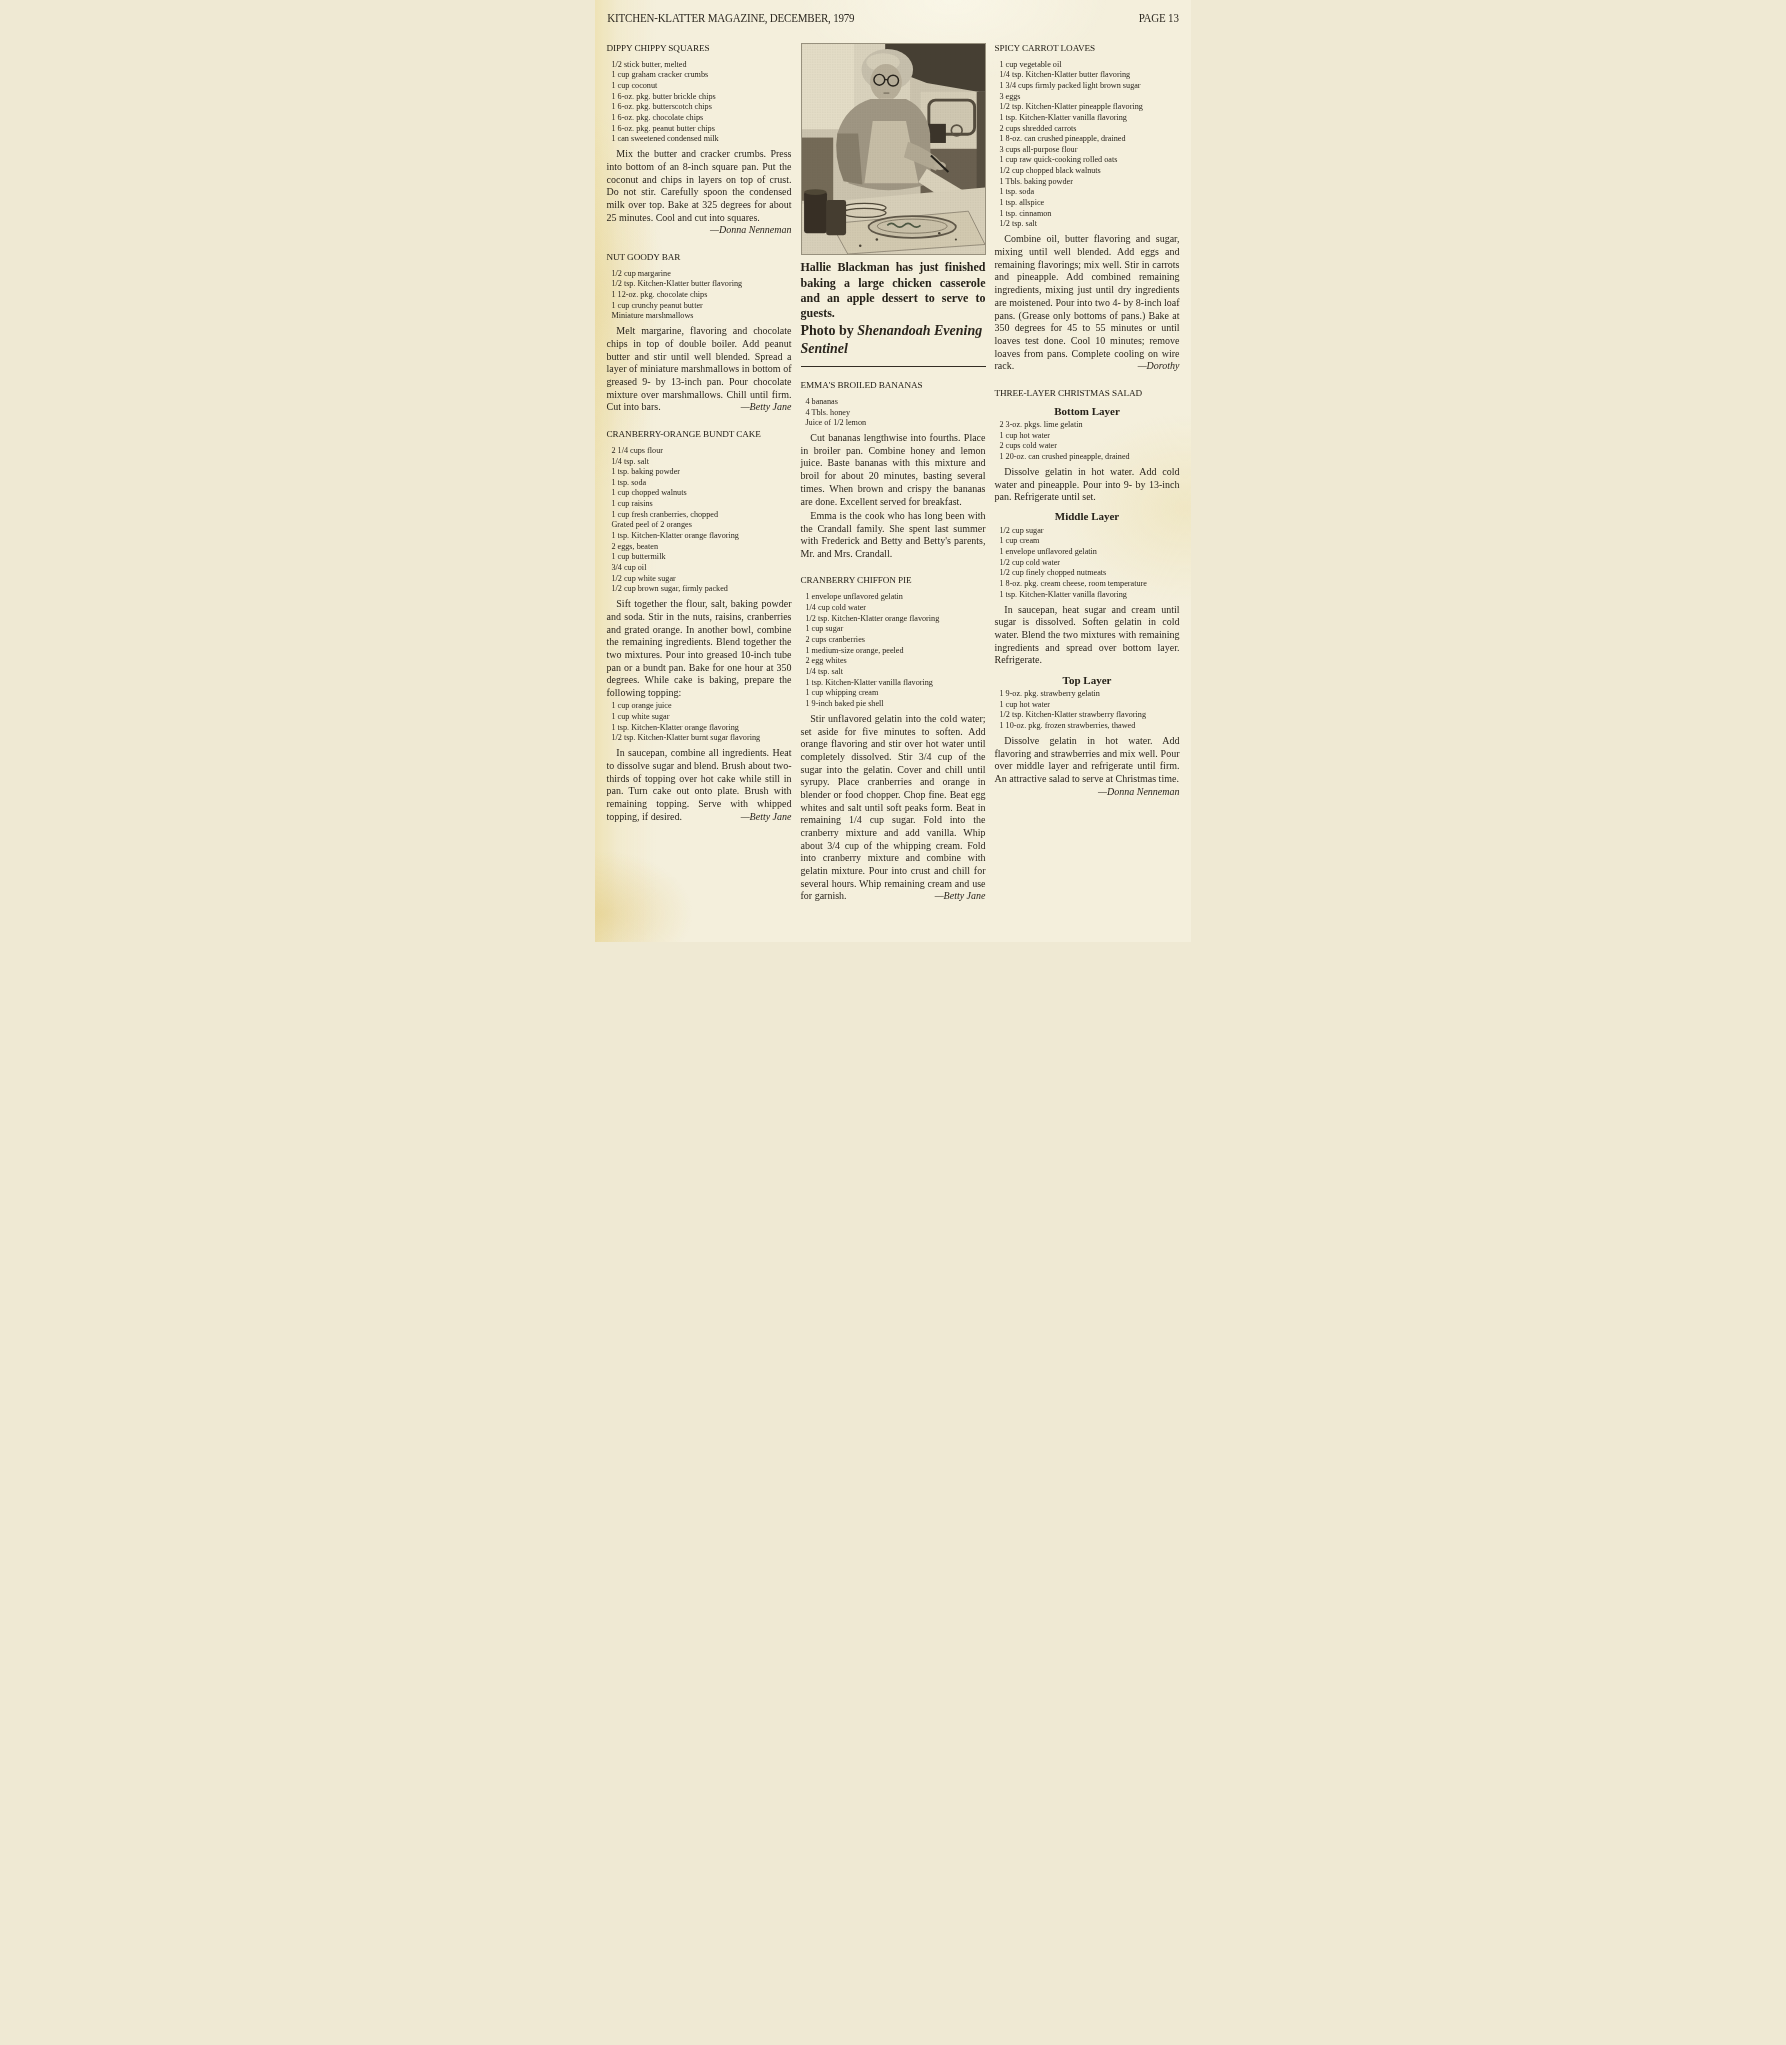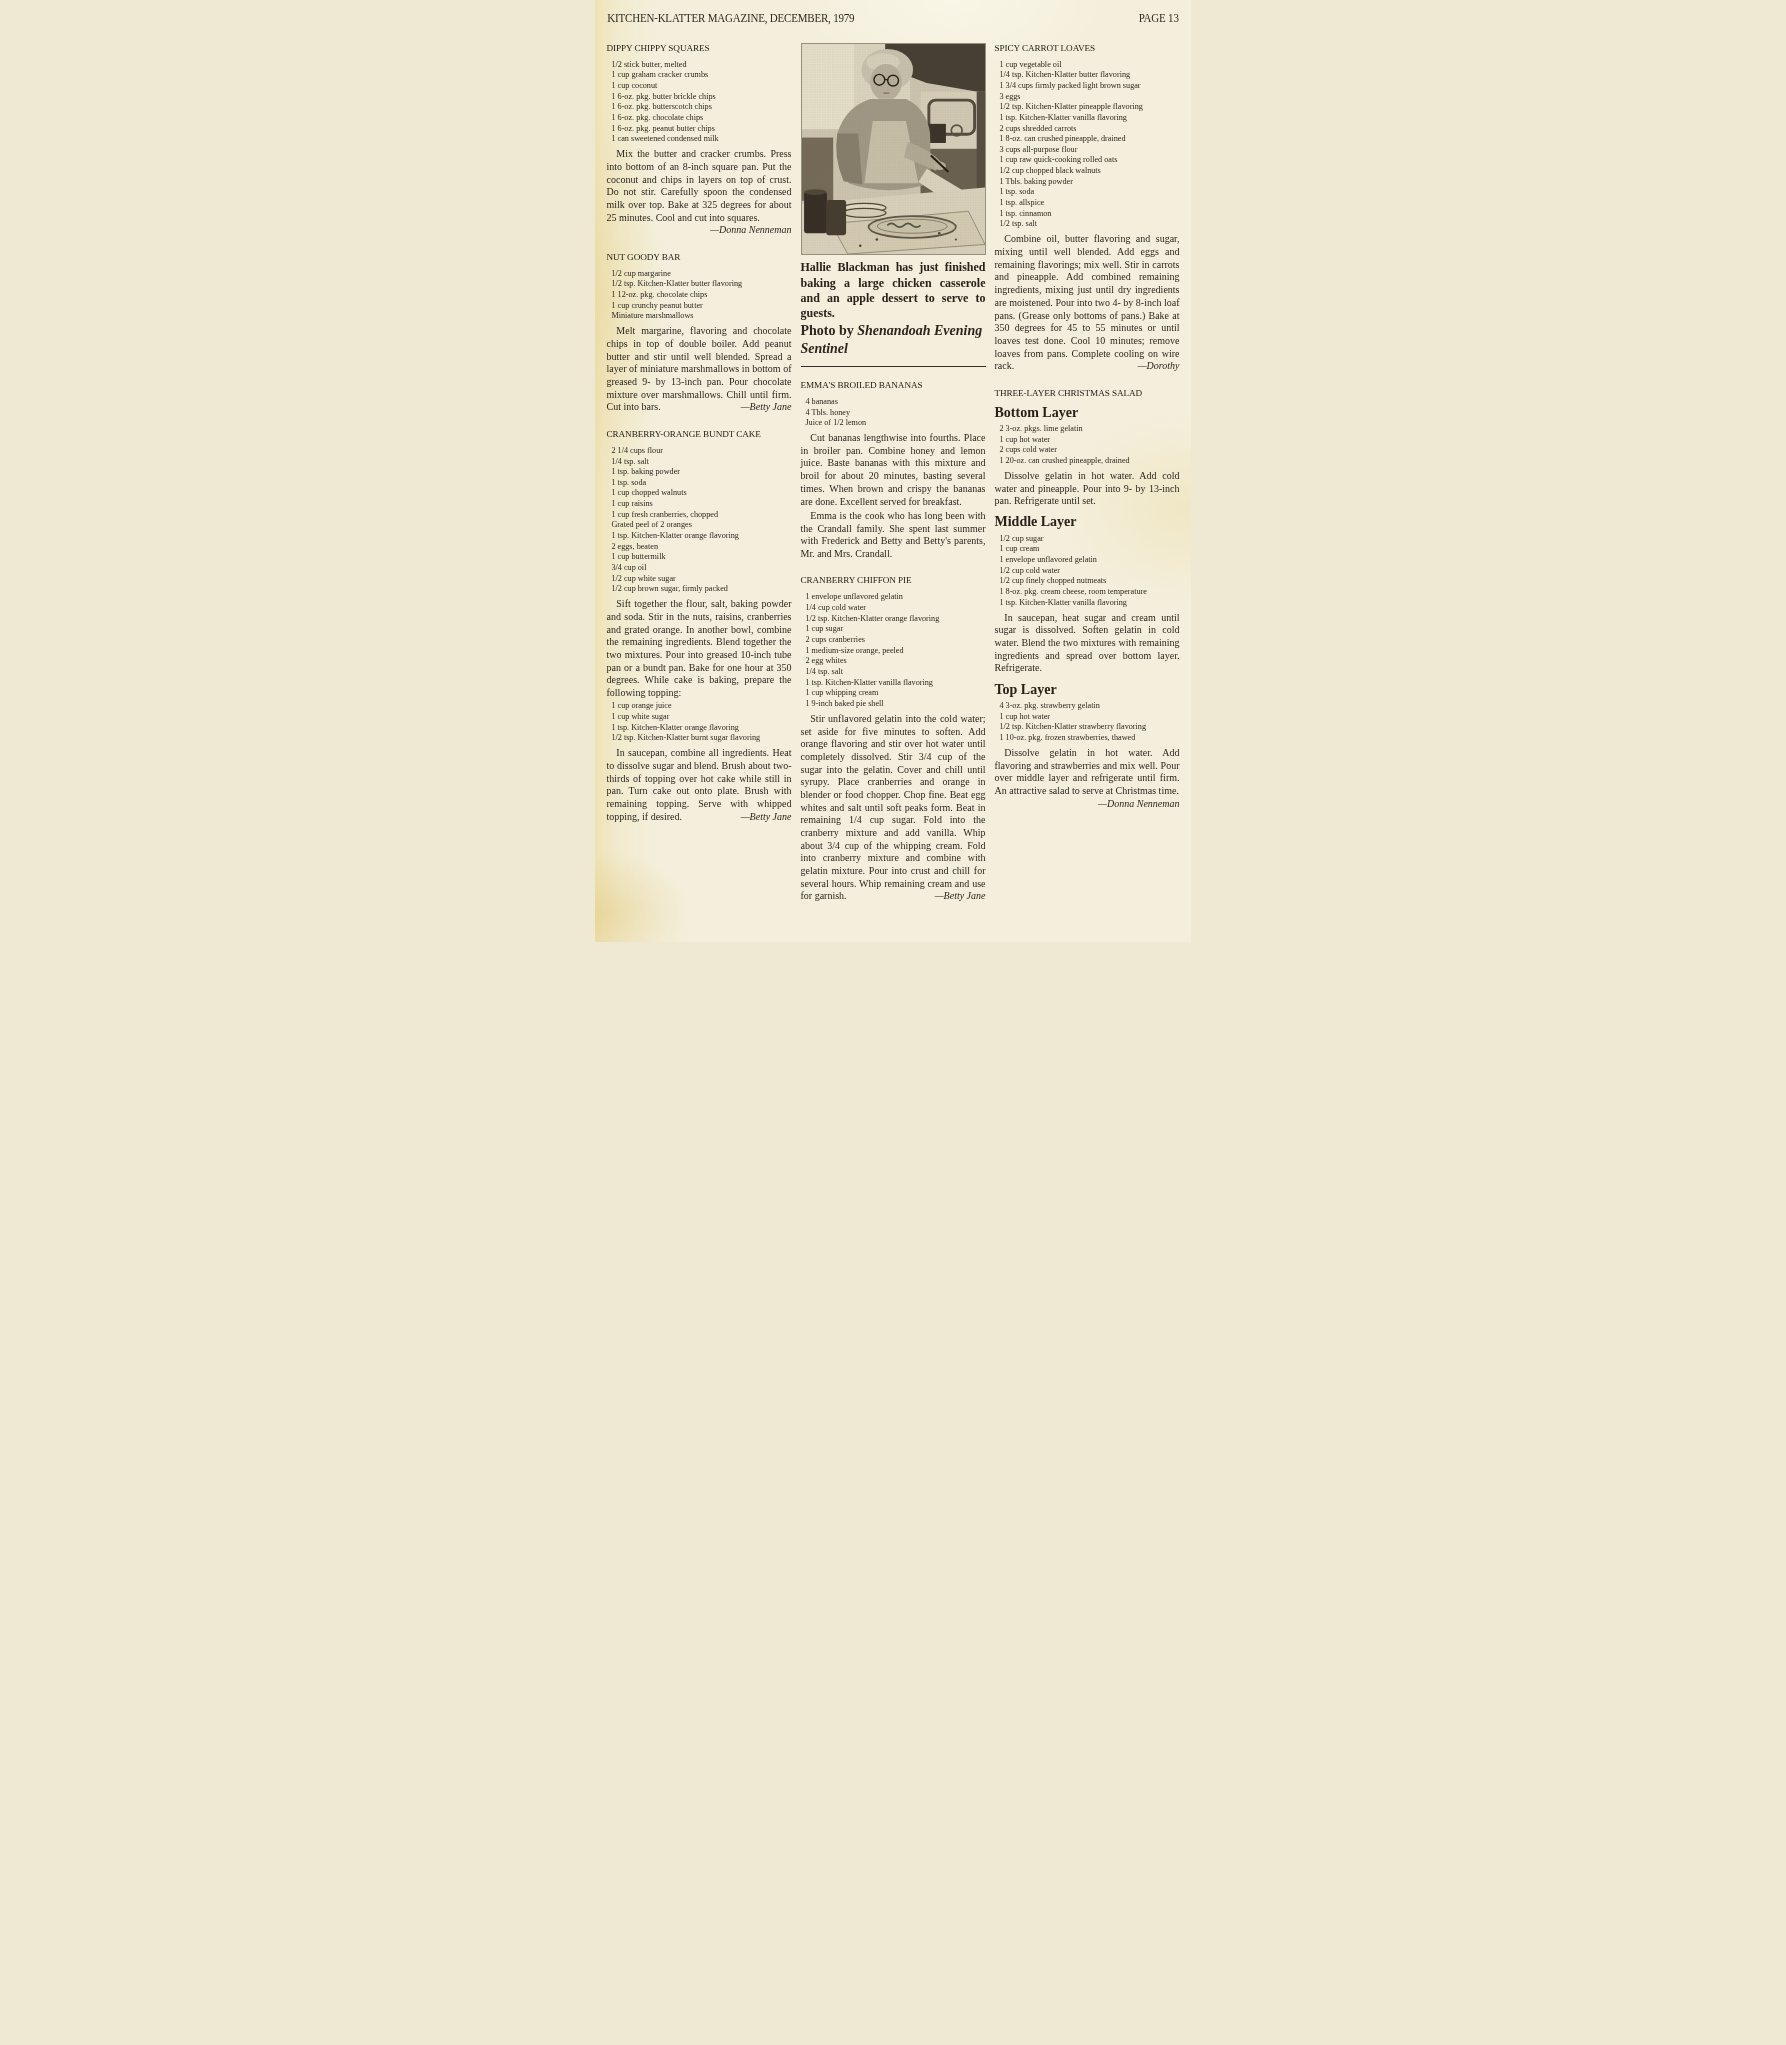--- a/index.html
+++ b/index.html
@@ -33,21 +33,21 @@
   .cols{ display:flex; gap:9px; padding:0 11.5px; }
   .col{ flex:1 1 0; min-width:0; }
 
   .recipe{ margin-bottom:14.7px; }
   .recipe-title{
     font-size:9.2px; font-weight:400; text-align:left;
     margin:0 0 6.5px 0; letter-spacing:-0.1px; line-height:1.15;
     color:#26221a;
   }
   .layer-heading{
-    font-size:14px; font-weight:700; text-align:left;
+    font-size:11px; font-weight:700; text-align:center;
     margin:6.5px 0 3.3px 0; color:#26221a;
   }
   .ingredients{ margin:0 0 3.3px 0; }
   .ing{
     font-size:8.2px; line-height:1.3;
     padding-left:14.7px; text-indent:-9.8px;
   }
   .body-para{
     font-size:10px; line-height:1.27;
     text-align:justify; margin:0 0 1.6px 0;
@@ -274,21 +274,21 @@
             <div class="ing">1 cup cream</div>
             <div class="ing">1 envelope unflavored gelatin</div>
             <div class="ing">1/2 cup cold water</div>
             <div class="ing">1/2 cup finely chopped nutmeats</div>
             <div class="ing">1 8-oz. pkg. cream cheese, room temperature</div>
             <div class="ing">1 tsp. Kitchen-Klatter vanilla flavoring</div>
           </div>
           <p class="body-para">In saucepan, heat sugar and cream until sugar is dissolved. Soften gelatin in cold water. Blend the two mixtures with remaining ingredients and spread over bottom layer. Refrigerate.</p>
           <h3 class="layer-heading">Top Layer</h3>
           <div class="ingredients">
-            <div class="ing">4 3-oz. pkg. strawberry gelatin</div>
+            <div class="ing">1 9-oz. pkg. strawberry gelatin</div>
             <div class="ing">1 cup hot water</div>
             <div class="ing">1/2 tsp. Kitchen-Klatter strawberry flavoring</div>
             <div class="ing">1 10-oz. pkg. frozen strawberries, thawed</div>
           </div>
           <p class="body-para">Dissolve gelatin in hot water. Add flavoring and strawberries and mix well. Pour over middle layer and refrigerate until firm. An attractive salad to serve at Christmas time.<span class="attribution">—Donna Nenneman</span></p>
         </article>
       </section>
 
   </div>
 </div>

